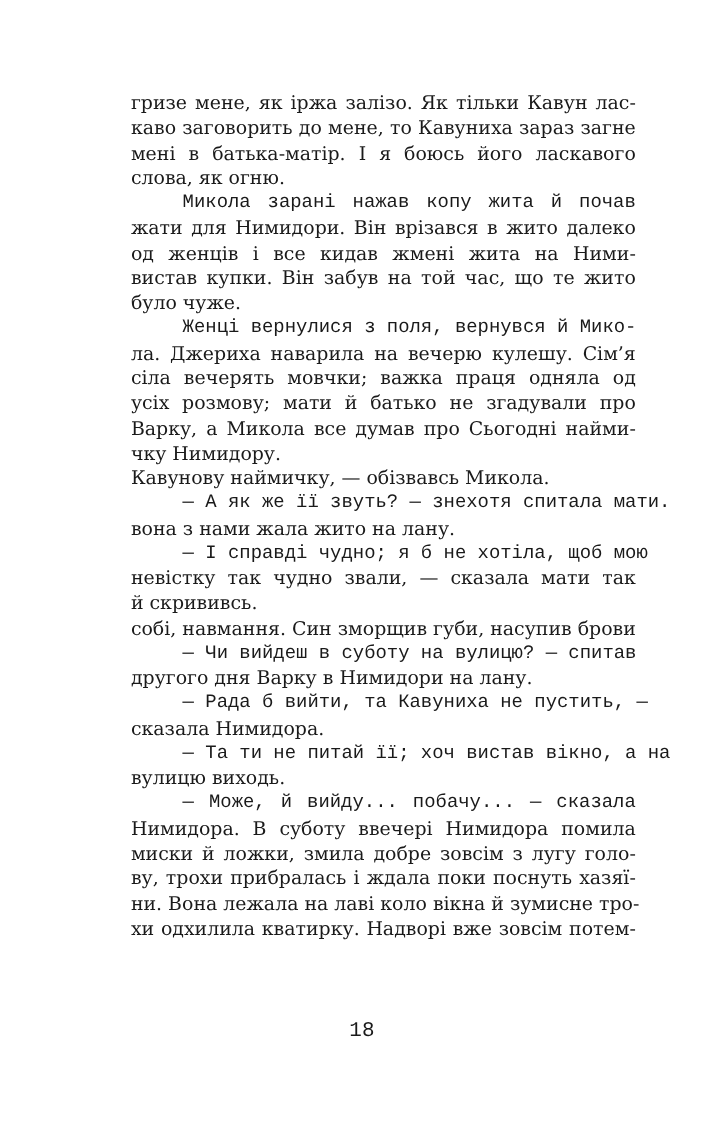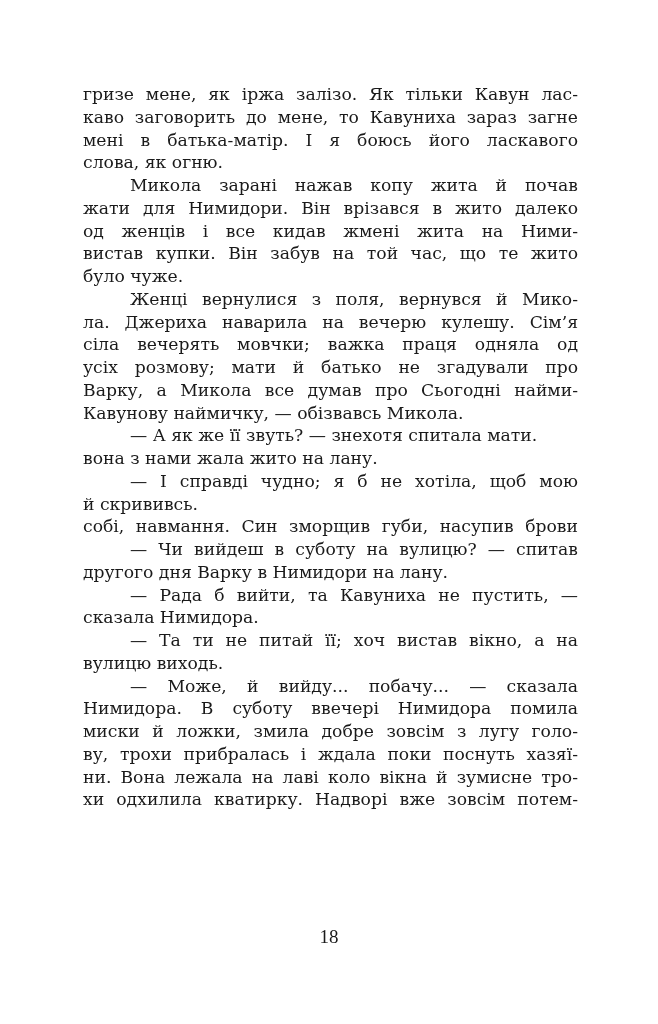--- a/index.html
+++ b/index.html
@@ -3,50 +3,52 @@
 <meta charset="utf-8">
 <style>
   html, body { margin: 0; padding: 0; background: #ffffff; }
   body { width: 658px; height: 1024px; position: relative; overflow: hidden; }
   .page {
     position: absolute; left: 83px; top: 83px; width: 495px;
     font-family: "DejaVu Serif", "Liberation Serif", serif;
     font-size: 17.2px; line-height: 22.75px; color: #1a1a1a;
     text-align: justify; hyphens: none;
   }
-  .line { display: block; white-space: nowrap; text-align-last: justify; text-align: justify; height: 22.75px; }
+  .line { display: block; white-space: nowrap; text-align-last: justify; text-align: justify; height: 22.75px; margin-left: 36px; }
   .line.last { text-align-last: left; }
-  .line.indent { padding-left: 47px; }
+  .line.indent { padding-left: 47px; font-family: Liberation Mono, monospace; }
   .page-number {
     position: absolute; top: 926px; left: 0; width: 658px; text-align: center;
-    font-family: Liberation Serif, serif; font-size: 19px; color: #1a1a1a;
+    font-family: Liberation Mono, monospace; font-size: 19px; color: #1a1a1a;
   }
 </style>
 </head>
 <body>
 
 <div class="page" id="page-body">
     <span class="line">гризе мене, як іржа залізо. Як тільки Кавун лас-</span>
     <span class="line">каво заговорить до мене, то Кавуниха зараз загне</span>
     <span class="line">мені в батька-матір. І я боюсь його ласкавого</span>
     <span class="line last">слова, як огню.</span>
     <span class="line indent">Микола зарані нажав копу жита й почав</span>
     <span class="line">жати для Нимидори. Він врізався в жито далеко</span>
     <span class="line">од женців і все кидав жмені жита на Ними-</span>
     <span class="line">вистав купки. Він забув на той час, що те жито</span>
     <span class="line last">було чуже.</span>
     <span class="line indent">Женці вернулися з поля, вернувся й Мико-</span>
     <span class="line">ла. Джериха наварила на вечерю кулешу. Сім’я</span>
     <span class="line">сіла вечерять мовчки; важка праця одняла од</span>
     <span class="line">усіх розмову; мати й батько не згадували про</span>
     <span class="line">Варку, а Микола все думав про Сьогодні найми-</span>
+    <span class="line last">чку Нимидору.</span>
     <span class="line last">Кавунову наймичку, — обізвавсь Микола.</span>
     <span class="line indent last">— А як же її звуть? — знехотя спитала мати.</span>
     <span class="line last">вона з нами жала жито на лану.</span>
     <span class="line indent">— І справді чудно; я б не хотіла, щоб мою</span>
+    <span class="line">невістку так чудно звали, — сказала мати так</span>
     <span class="line last">й скрививсь.</span>
     <span class="line">собі, навмання. Син зморщив губи, насупив брови</span>
     <span class="line indent">— Чи вийдеш в суботу на вулицю? — спитав</span>
     <span class="line last">другого дня Варку в Нимидори на лану.</span>
     <span class="line indent">— Рада б вийти, та Кавуниха не пустить, —</span>
     <span class="line last">сказала Нимидора.</span>
     <span class="line indent">— Та ти не питай її; хоч вистав вікно, а на</span>
     <span class="line last">вулицю виходь.</span>
     <span class="line indent">— Може, й вийду... побачу... — сказала</span>
     <span class="line">Нимидора. В суботу ввечері Нимидора помила</span>

